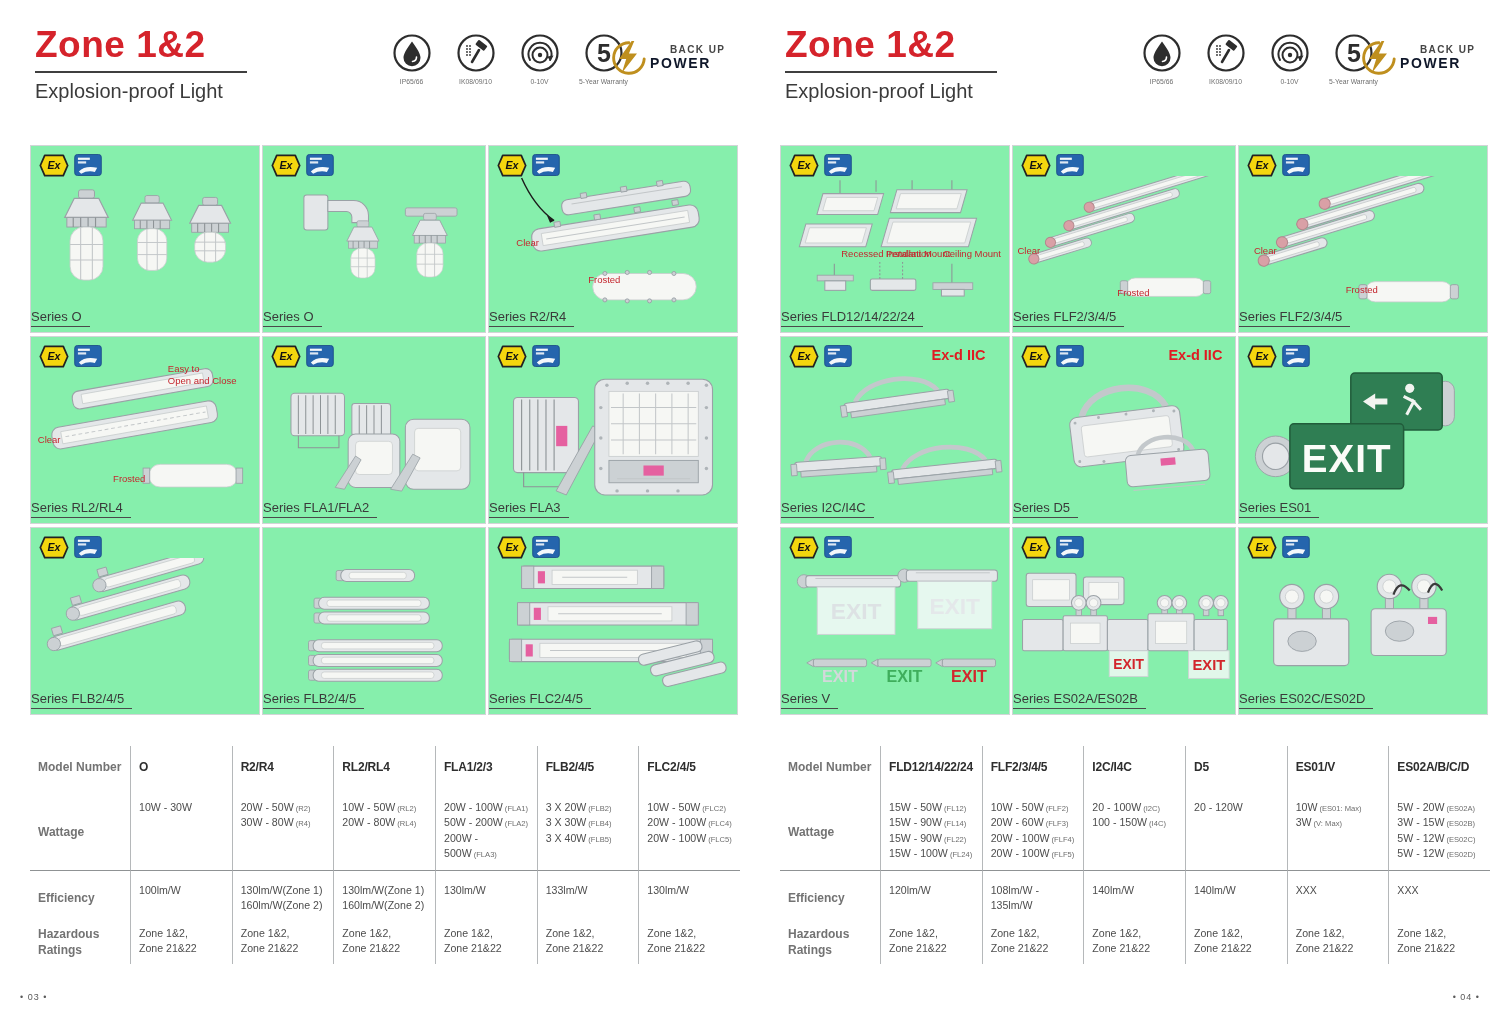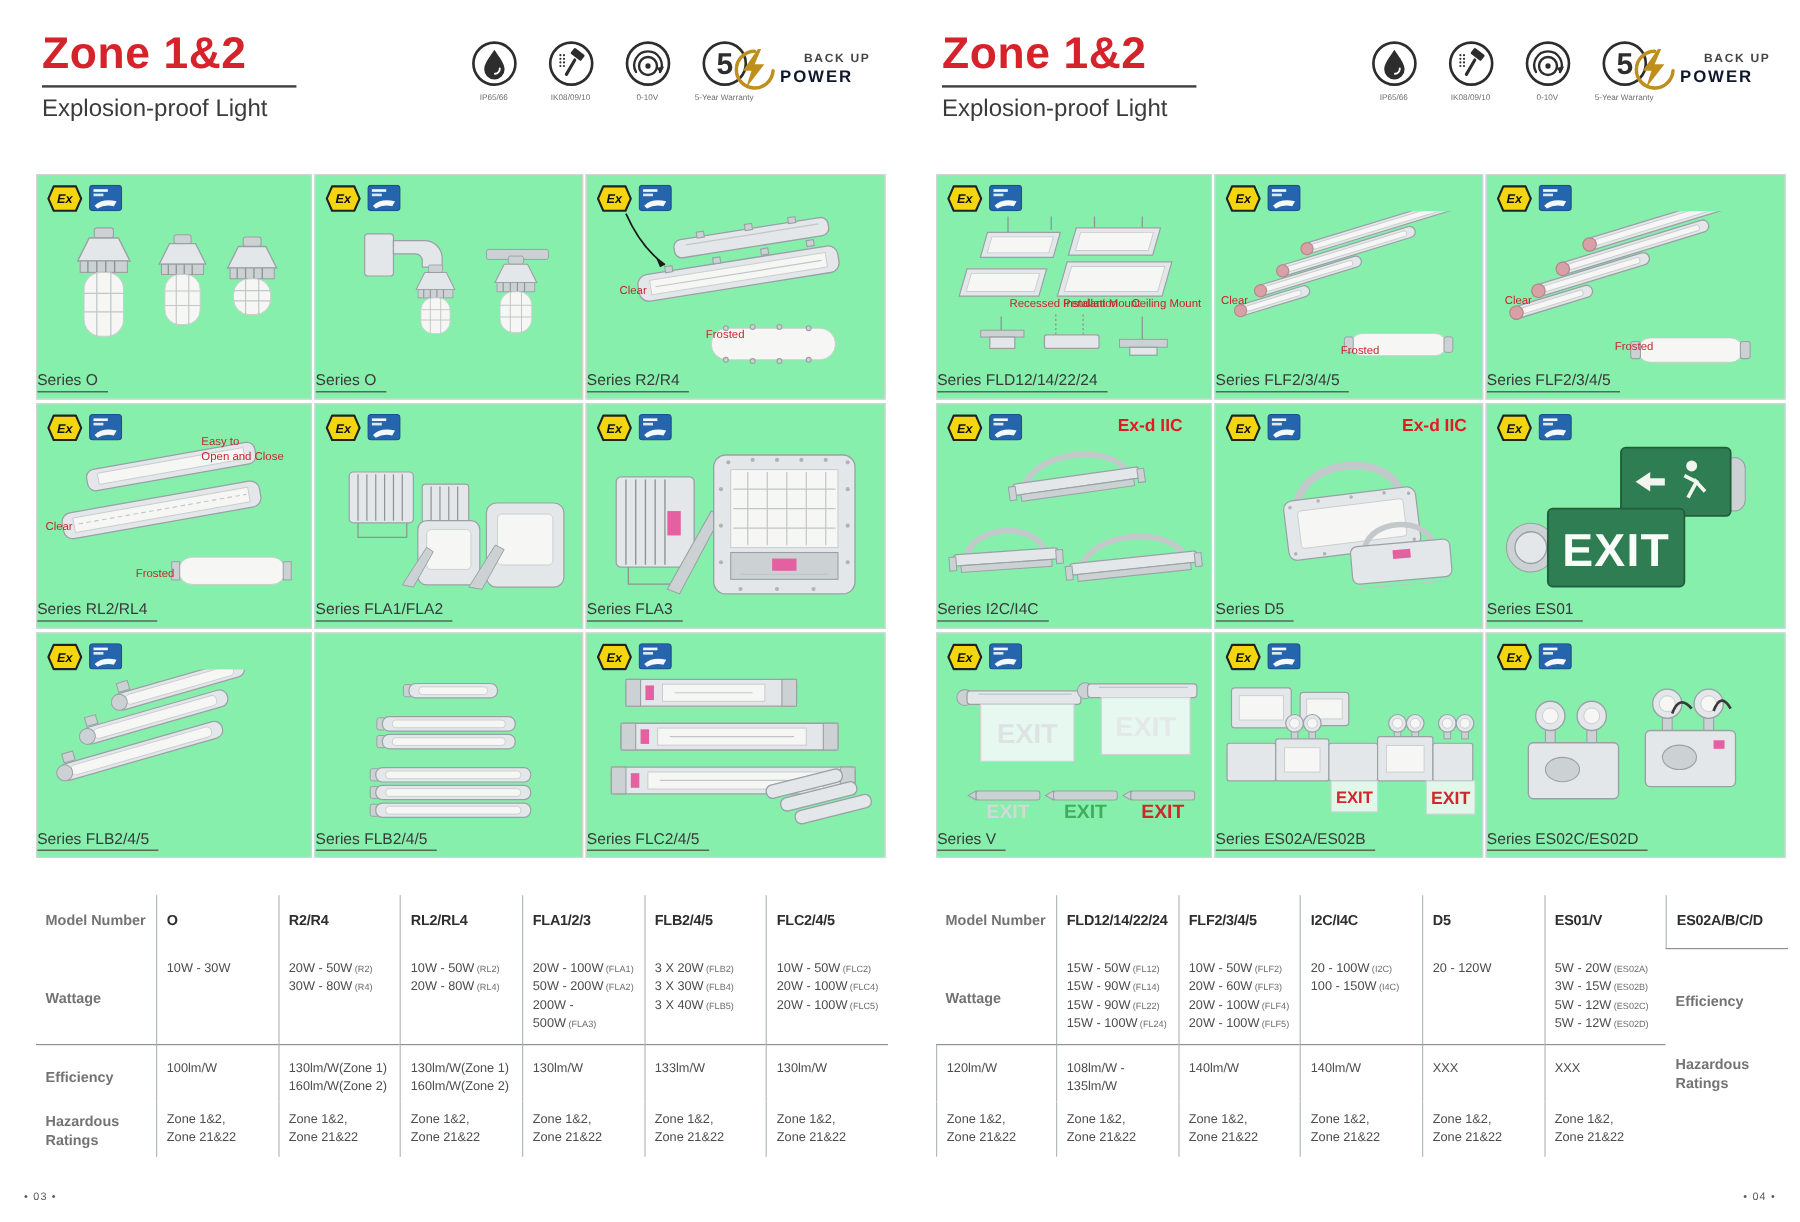--- a/index.html
+++ b/index.html
@@ -1014,20 +1014,24 @@
         <div class="w-line"><span class="w-main">20W - 100W</span><span class="w-suffix">(FLF5)</span></div>
       </div>
       <div class="t-cell t-data row-wattage">
         <div class="w-line"><span class="w-main">20 - 100W</span><span class="w-suffix">(I2C)</span></div>
         <div class="w-line"><span class="w-main">100 - 150W</span><span class="w-suffix">(I4C)</span></div>
       </div>
       <div class="t-cell t-data row-wattage">
         <div class="w-line"><span class="w-main">20 - 120W</span></div>
       </div>
       <div class="t-cell t-data row-wattage">
+        <div class="w-line"><span class="w-main">10W</span><span class="w-suffix">(ES01: Max)</span></div>
+        <div class="w-line"><span class="w-main">3W</span><span class="w-suffix">(V: Max)</span></div>
+      </div>
+      <div class="t-cell t-data row-wattage">
         <div class="w-line"><span class="w-main">5W - 20W</span><span class="w-suffix">(ES02A)</span></div>
         <div class="w-line"><span class="w-main">3W - 15W</span><span class="w-suffix">(ES02B)</span></div>
         <div class="w-line"><span class="w-main">5W - 12W</span><span class="w-suffix">(ES02C)</span></div>
         <div class="w-line"><span class="w-main">5W - 12W</span><span class="w-suffix">(ES02D)</span></div>
       </div>
       <div class="t-cell t-rowhead row-efficiency">Efficiency</div>
       <div class="t-cell t-data row-efficiency">
         <div class="e-line">120lm/W</div>
       </div>
       <div class="t-cell t-data row-efficiency">

